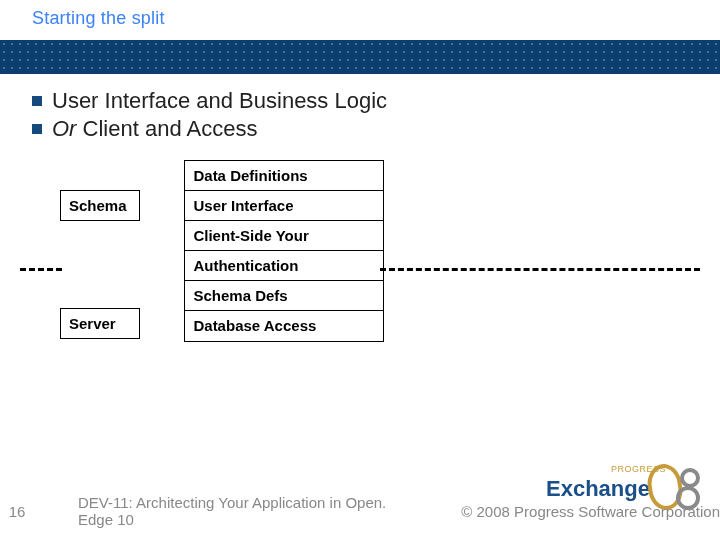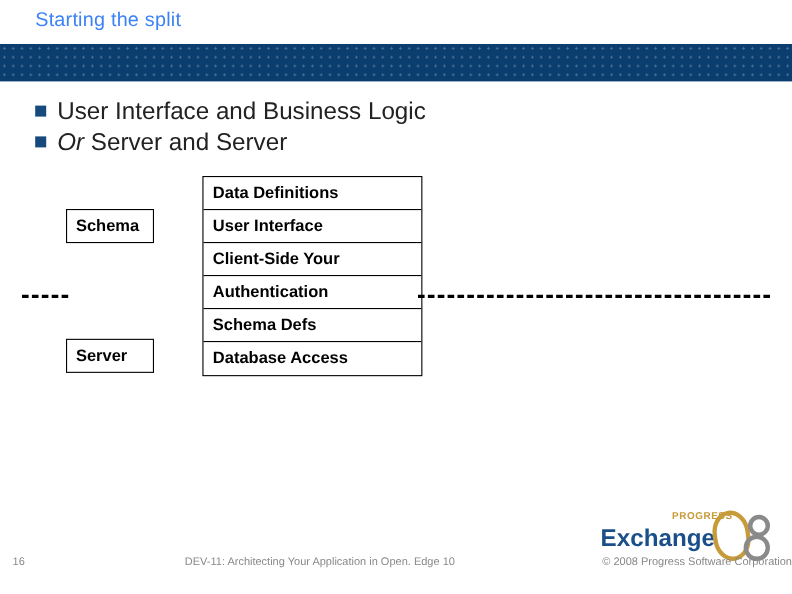--- a/index.html
+++ b/index.html
@@ -90,33 +90,32 @@
   }
   .stack-cell:last-child { border-bottom: none; }
   .footer {
     position: absolute;
     bottom: 10px;
     left: 0;
     right: 0;
     height: 38px;
     display: flex;
     align-items: center;
-    font-size: 10px;
+    font-size: 15px;
     color: #777;
     gap: 44px;
   }
   .footer .num {
     width: 34px;
     text-align: center;
     color: #888;
   }
   .footer .ftitle {
     flex: 1;
     color: #888;
-    text-align: center;
   }
   .footer .copy {
     color: #888;
   }
   .logo {
     position: absolute;
     right: 24px;
     bottom: 26px;
     width: 150px;
     height: 50px;
@@ -147,21 +146,21 @@
     border-radius: 50%;
     background: transparent;
   }
   .logo .eight-top { width: 20px; height: 20px; top: 4px; }
   .logo .eight-bot { width: 24px; height: 24px; top: 22px; }
   .logo .progress-tag {
     position: absolute;
     top: 0;
     right: 30px;
     font-size: 9px;
-    font-weight: bold;
+    font-weight: normal;
     color: #c79a3a;
     letter-spacing: 0.5px;
   }
   .outer-dash-left {
     position: absolute;
     top: 268px;
     left: 20px;
     width: 42px;
     border-top: 3px dashed #000;
   }
@@ -180,21 +179,21 @@
 <div class="header-band"></div>
 
 <div class="bullets">
   <div class="bullet">
     <span class="bullet-sq"></span>
     <span>User Interface and Business Logic</span>
   </div>
   <div class="bullet">
     <span class="bullet-sq"></span>
     <span>
-      <span class="italic">Or</span><span> Server and Server</span>
+      <span class="italic">Or</span><span> Client and Access</span>
     </span>
   </div>
 </div>
 
 <div class="outer-dash-left"></div>
 <div class="outer-dash-right"></div>
 
 <div class="diagram">
   <div class="labels-col">
     <div class="label-box label-client">Schema</div>

